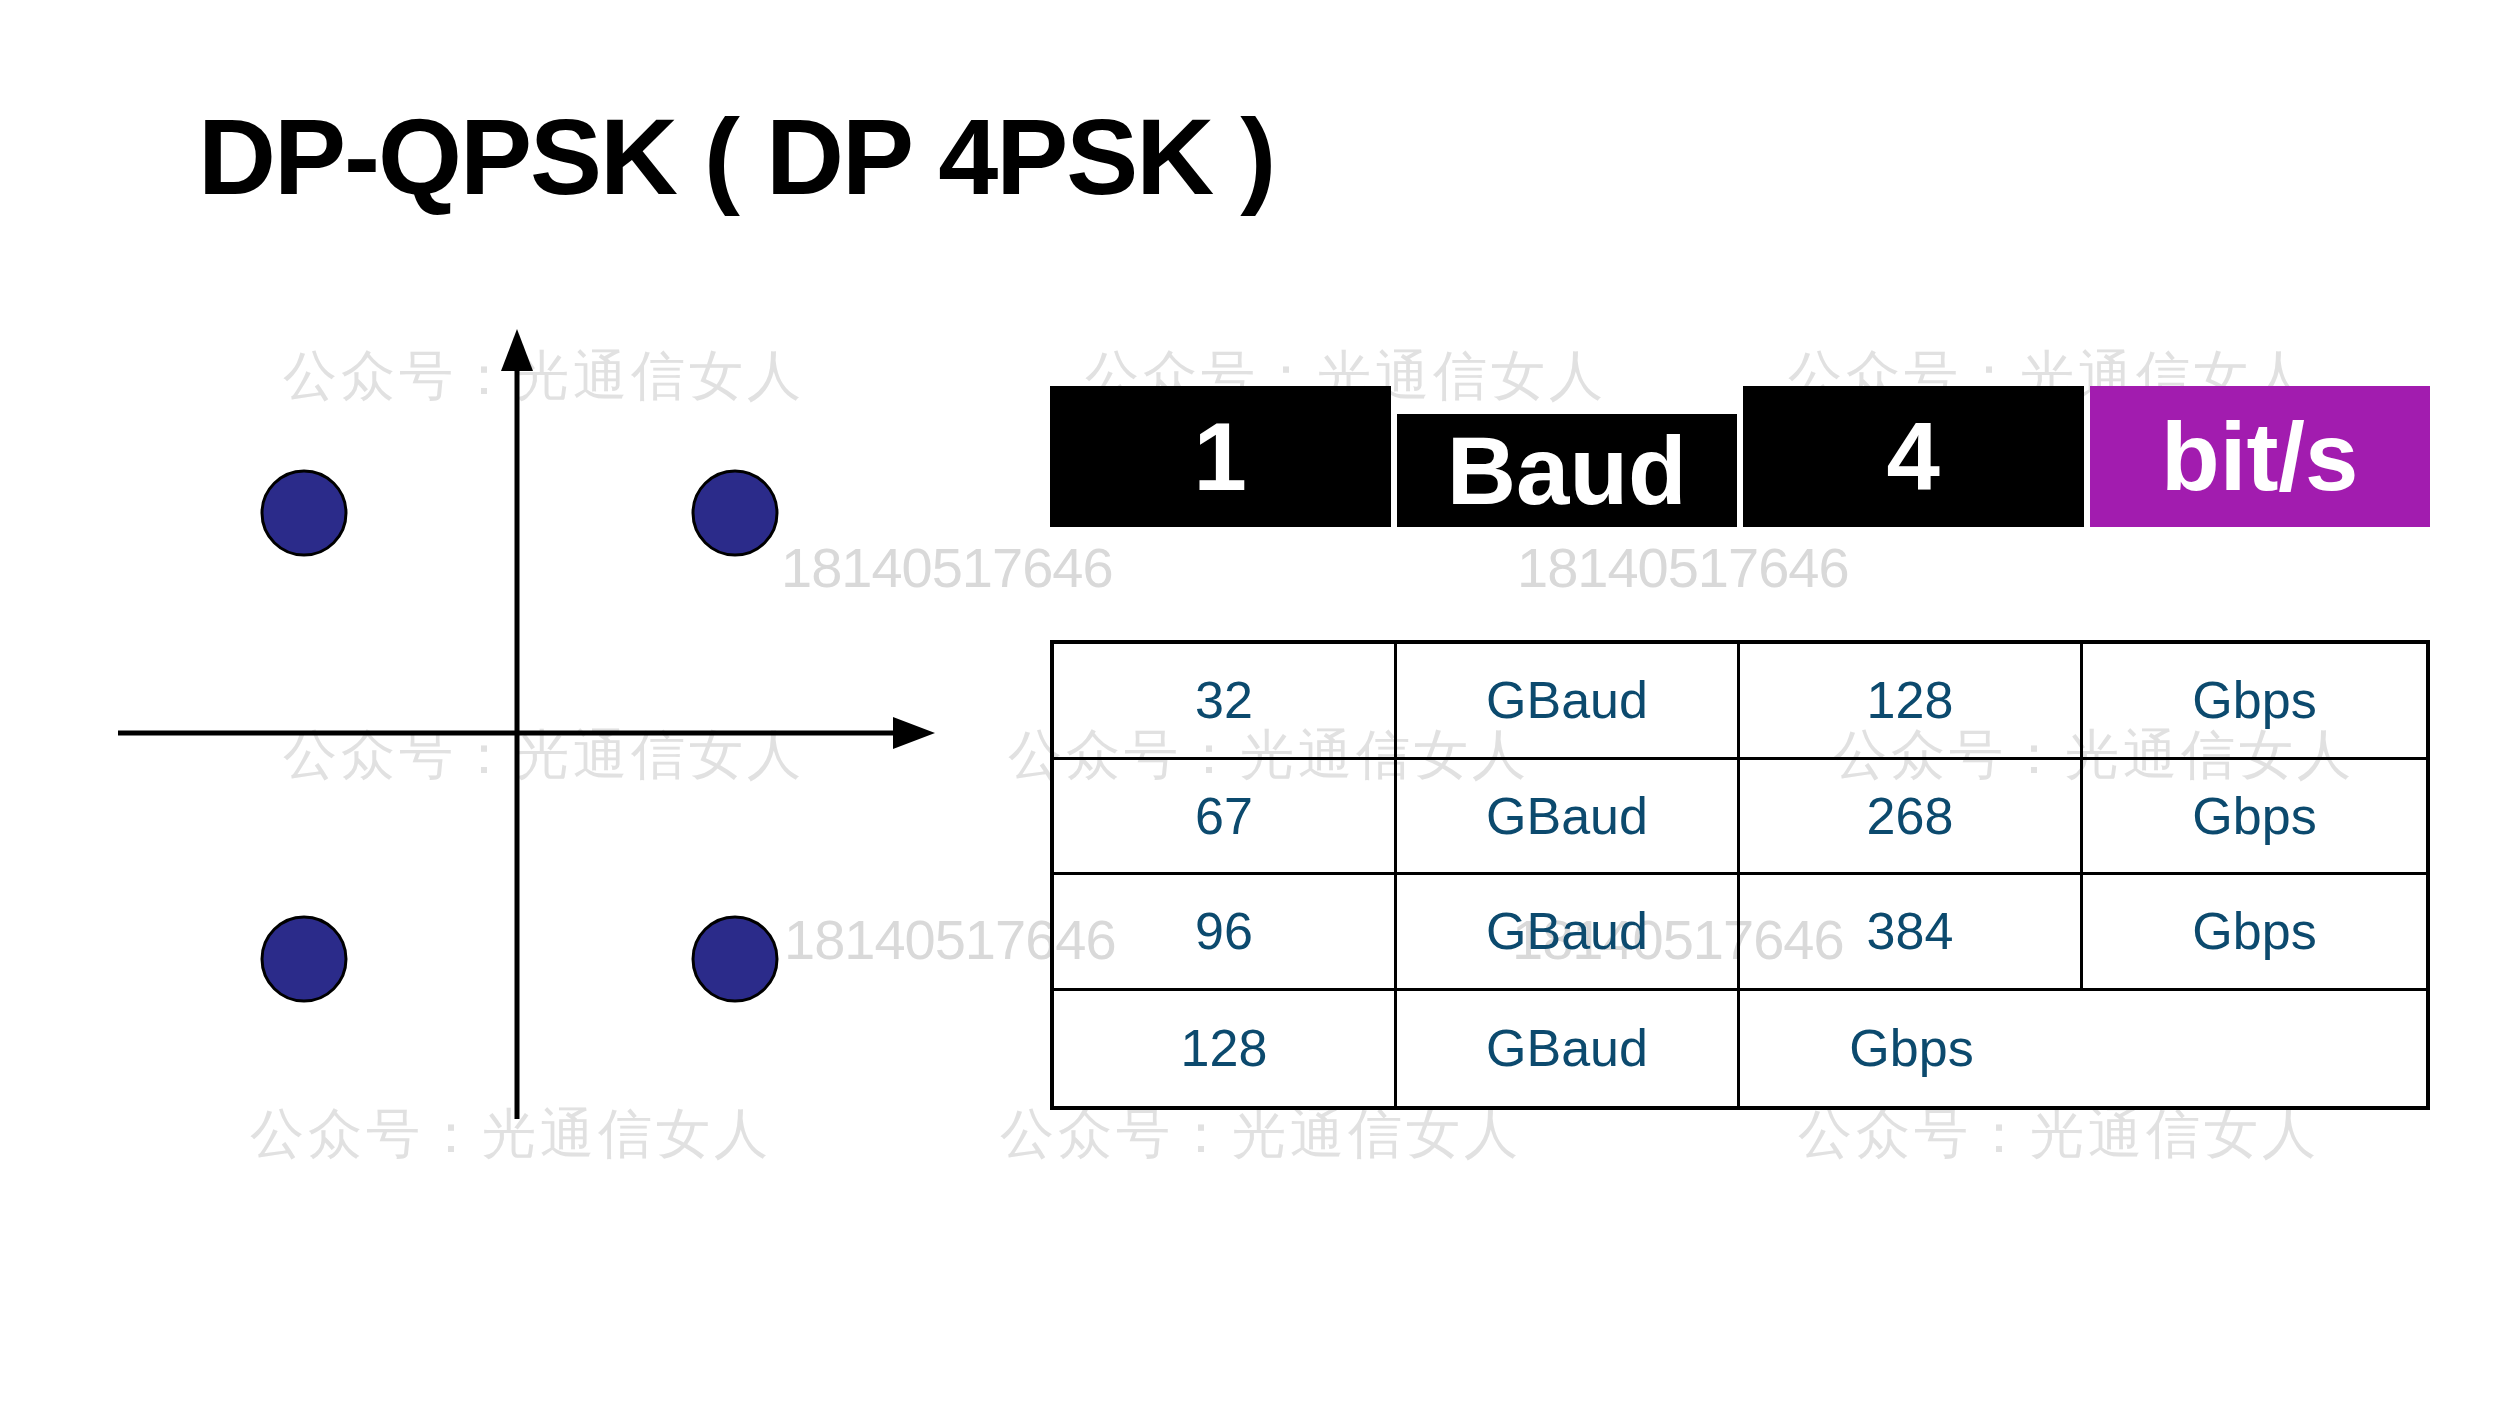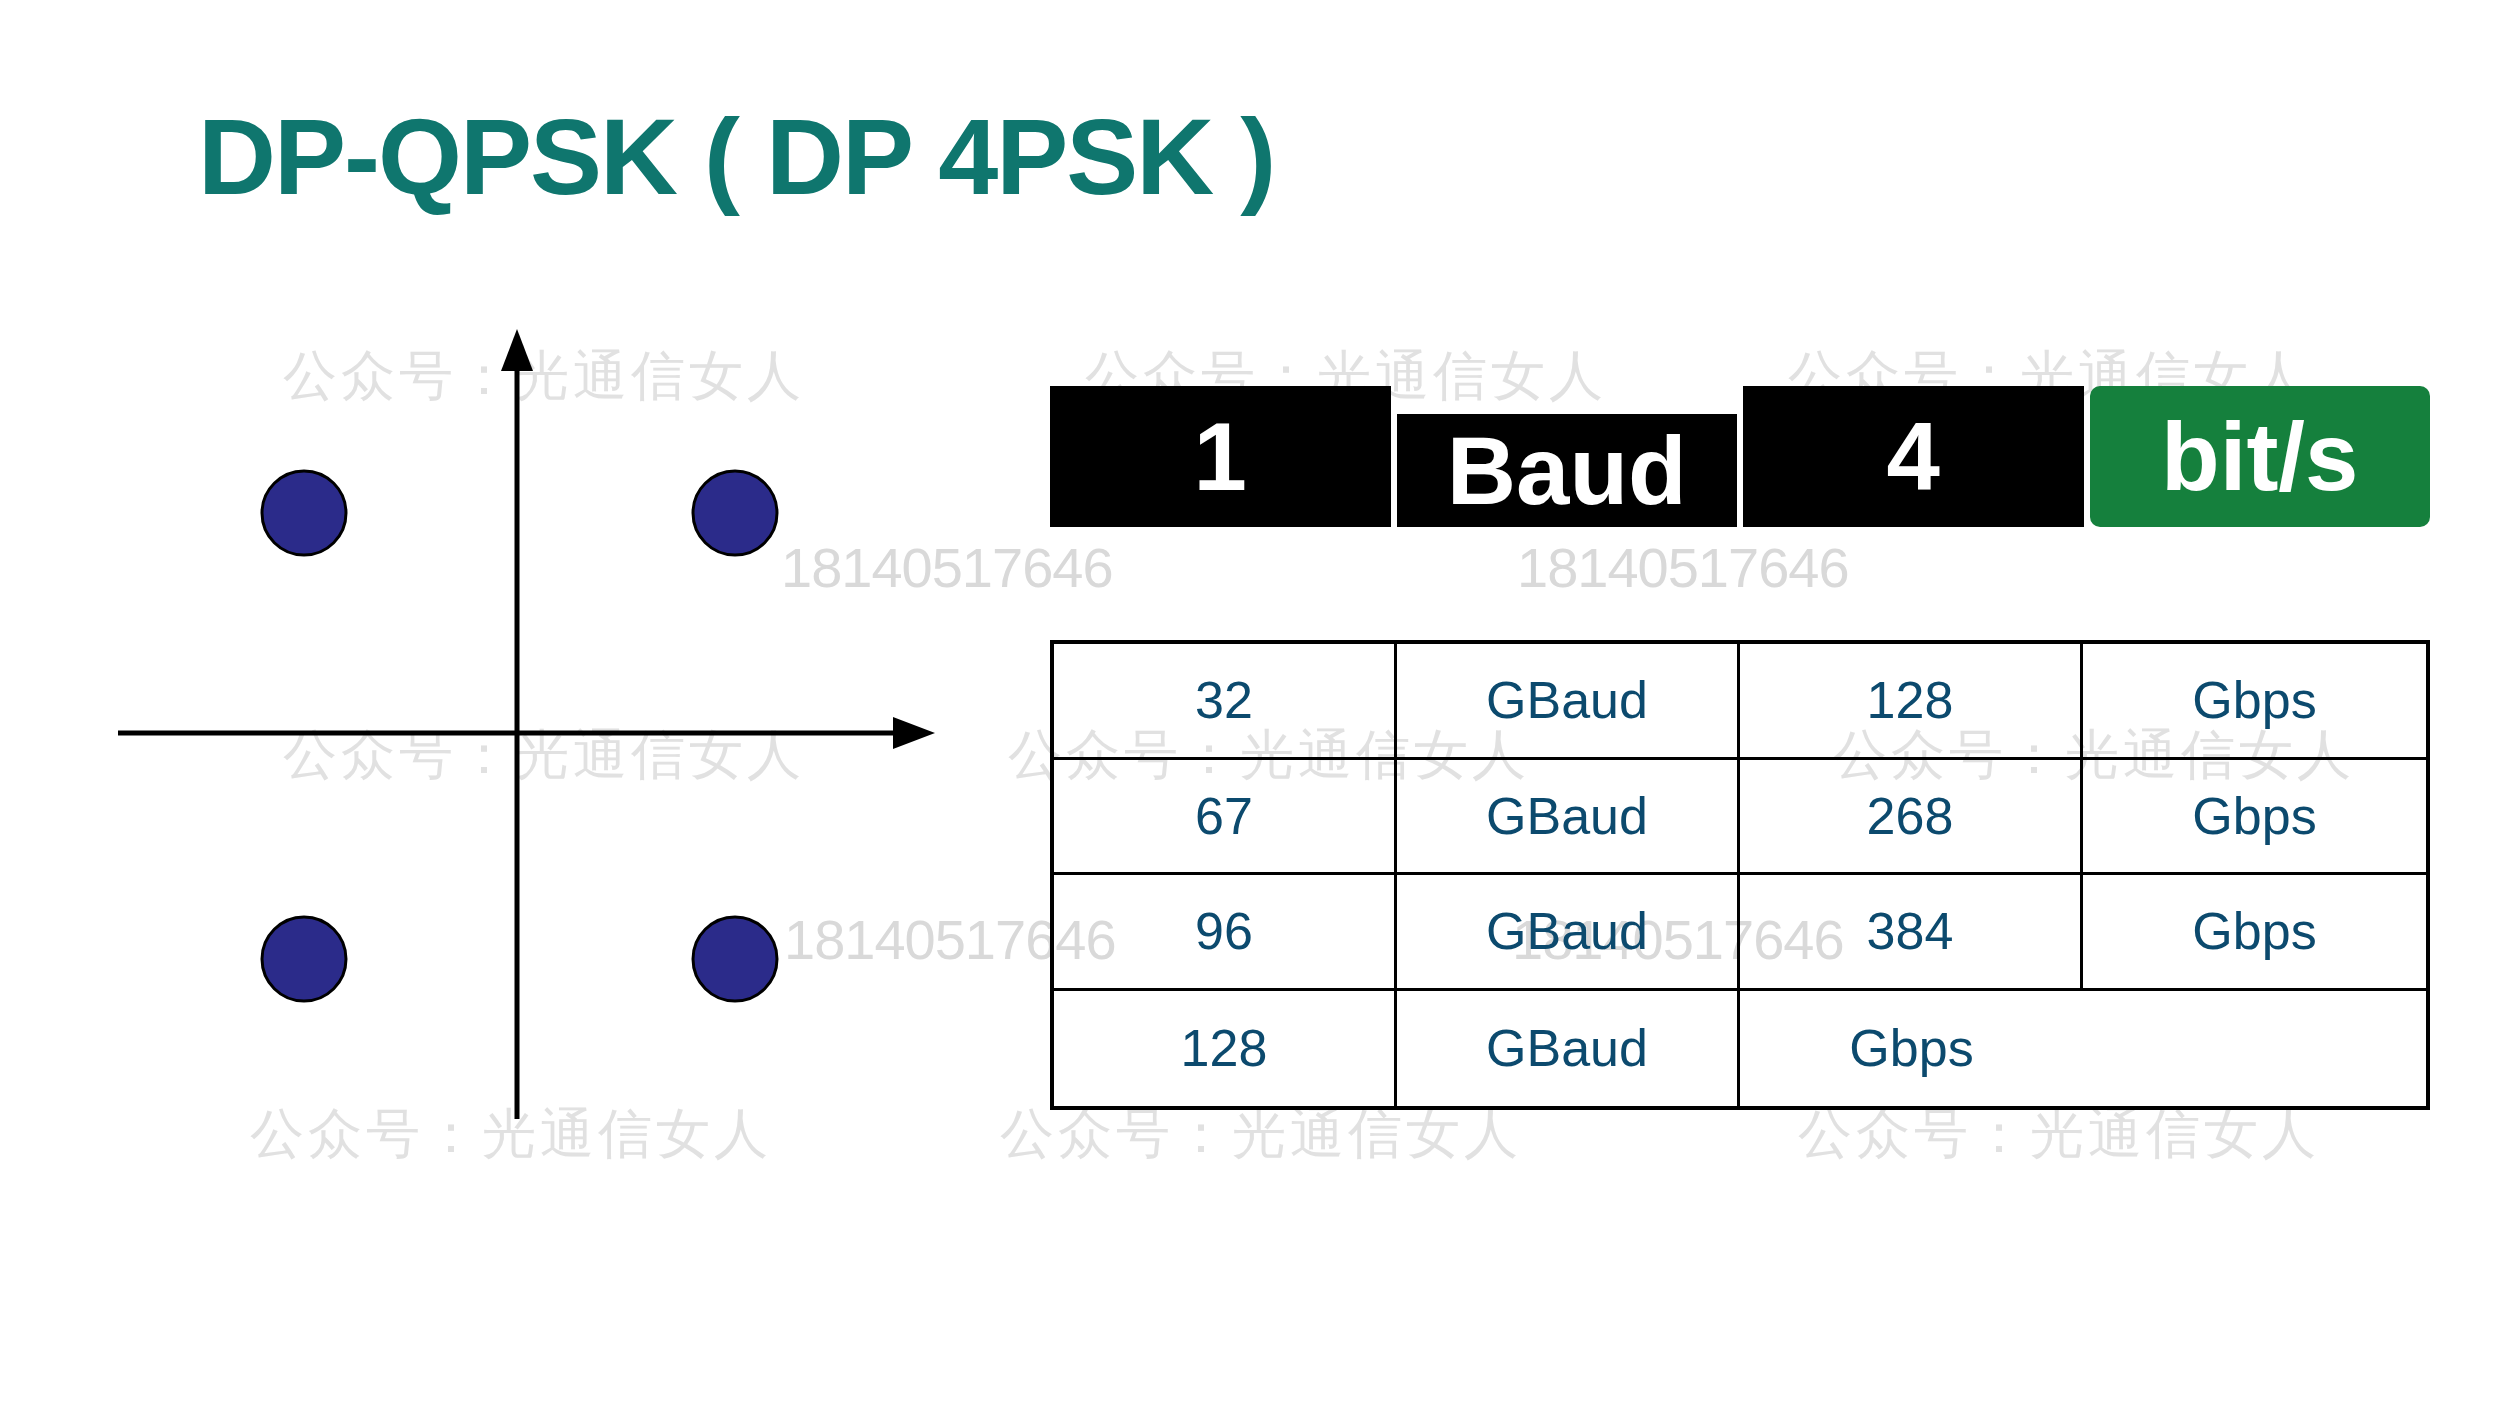--- a/index.html
+++ b/index.html
@@ -47,21 +47,21 @@
   }
   
   .title {
     position: absolute;
     left: 198px;
     top: 100px;
     margin: 0;
     font-size: 108px;
     font-weight: bold;
     letter-spacing: -2px;
-    color: #0f766e;
+    color: #000000;
     z-index: 3;
     white-space: nowrap;
     line-height: 1.05;
   }
   
   .constellation {
     position: absolute;
     left: 0; top: 0;
     width: 2500px; height: 1406px;
     z-index: 2;
@@ -150,21 +150,21 @@
         <circle cx="735" cy="513" r="42" fill="#2B2B8A" stroke="#000000" stroke-width="3"></circle>
         <circle cx="304" cy="959" r="42" fill="#2B2B8A" stroke="#000000" stroke-width="3"></circle>
         <circle cx="735" cy="959" r="42" fill="#2B2B8A" stroke="#000000" stroke-width="3"></circle>
       </g>
   </svg>
 
   <div class="rate-header">
       <div class="hcell" style="background: rgb(0, 0, 0); color: rgb(255, 255, 255);">1</div>
       <div class="hcell" style="background: rgb(0, 0, 0); color: rgb(255, 255, 255); margin-top: 28px;">Baud</div>
       <div class="hcell" style="background: rgb(0, 0, 0); color: rgb(255, 255, 255);">4</div>
-      <div class="hcell" style="background: #15803d; color: rgb(255, 255, 255); border-radius: 10px;">bit/s</div>
+      <div class="hcell" style="background: #a21caf; color: rgb(255, 255, 255);">bit/s</div>
     </div>
 
   <div class="rate-body">
       <div class="bcell">32</div>
       <div class="bcell">GBaud</div>
       <div class="bcell">128</div>
       <div class="bcell last-col">Gbps</div>
       <div class="bcell">67</div>
       <div class="bcell">GBaud</div>
       <div class="bcell">268</div>

